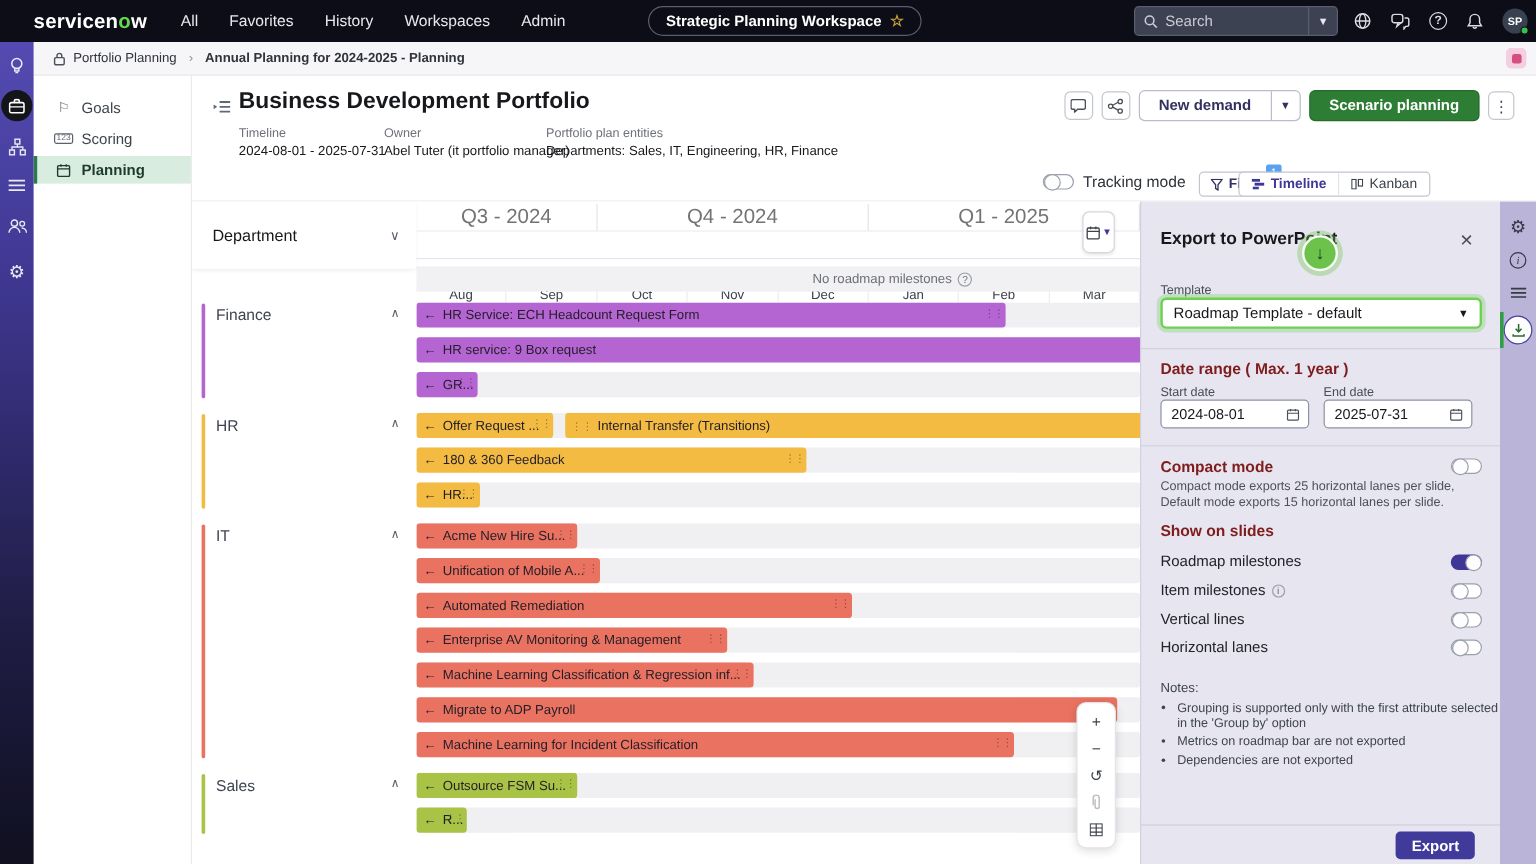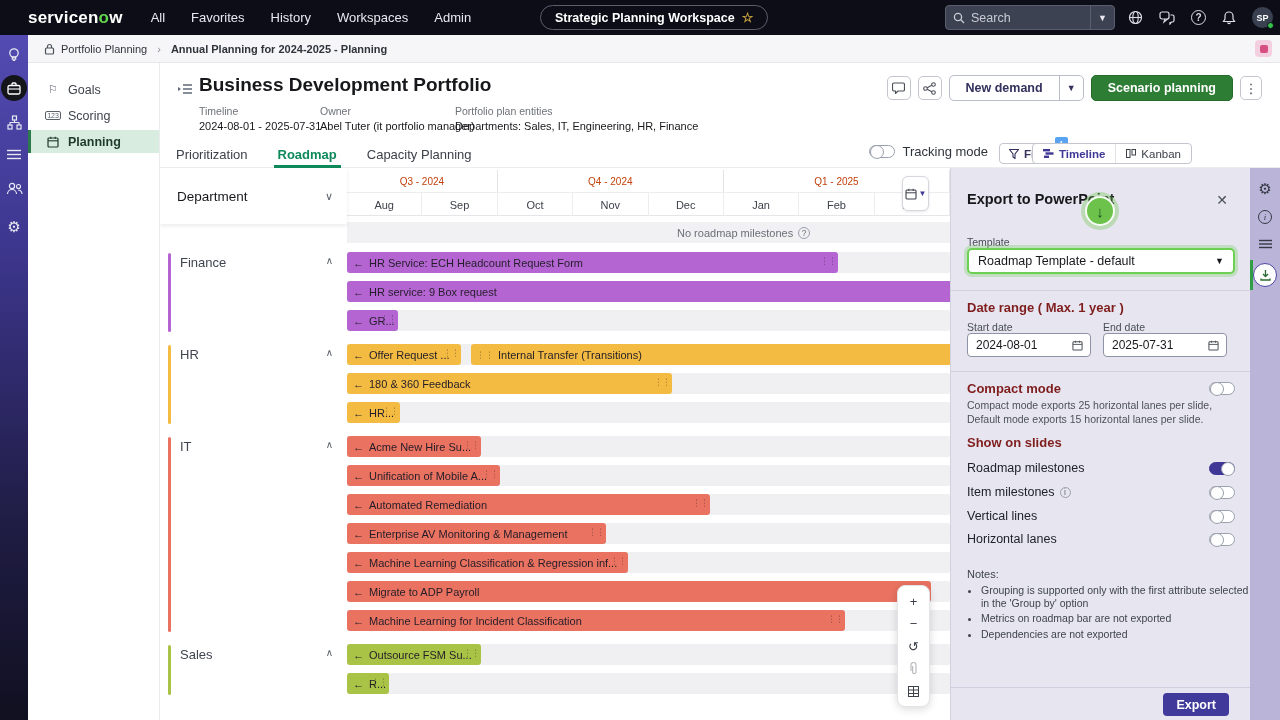--- a/index.html
+++ b/index.html
@@ -104,22 +104,22 @@
 
   
   #roadmap { position:absolute; left:160px; top:168px; width:790px; height:552px; background:#fff; overflow:hidden; }
   #deptcard { position:absolute; left:0; top:0; width:187px; height:56px; background:#fff;
     box-shadow:0 2px 4px rgba(0,0,0,.08); z-index:5; display:flex; align-items:center; }
   #deptcard .dlabel { font-size:13.5px; color:#17181c; margin-left:17px; flex:1; }
   #deptcard .dcaret { margin-right:14px; color:#5a606b; font-size:11px; }
   #gridhead { position:absolute; left:187px; top:2px; width:603px; height:46px; border-bottom:1px solid #e6e6e9; }
   .qrow { display:flex; height:23px; border-bottom:1px solid #ededf0; }
   .qcell { border-right:1px solid #e3e4e8; display:flex; align-items:center; justify-content:center;
-    font-size:10px; color:#c2410c; }
-  .mrow { display:flex; height:23px; }
+    font-size:17px; color:#737373; }
+  .mrow { display:flex; height:23px;margin-top:41px; }
   .mcell { width:75.4px; display:flex; align-items:center; justify-content:center; font-size:11px; color:#3c414a;
     border-right:1px solid #ededf0; }
   .calbtn { position:absolute; left:742px; top:8px; width:27px; height:35px; background:#fff; border:1px solid #d6d7dd;
     border-radius:6px; box-shadow:0 1px 3px rgba(0,0,0,.1); display:flex; align-items:center; justify-content:center;
     gap:2px; z-index:6; color:#3c414a; cursor:pointer; }
   .calbtn .cv { font-size:8px; color:#3f3796; }
   #milestoneband { position:absolute; left:187px; top:54px; width:603px; height:21px; background:#f1f1f4;
     display:flex; align-items:center; }
   #milestoneband .mtext { margin-left:330px; font-size:11px; color:#6b6f76; display:flex; align-items:center; gap:5px; }
   .qmark { width:12px; height:12px; border:1px solid #9aa0ac; border-radius:50%; font-size:8.5px; color:#6b6f76;
@@ -353,25 +353,20 @@
       <span class="car">▼</span>
     </div>
     <div class="btn-scenario">
         <span>Scenario planning</span>
       </div>
     <div class="kebab">⋮</div>
   </div>
 </div>
 
 <div id="tabsrow">
-  <div class="tabs">
-    <div class="tab">Prioritization</div>
-    <div class="tab active">Roadmap</div>
-    <div class="tab">Capacity Planning</div>
-  </div>
   <div class="trkwrap">
     <div class="toggle">
         <div class="knob"></div>
       </div>
     <span class="trklabel">Tracking mode</span>
   </div>
   <div class="filterbtn">
     <svg width="10" height="10" viewBox="0 0 10 10">
         <path d="M0.5 0.5 h9 L6 5 v4.5 L4 8 V5 z" fill="none" stroke="#33315e" stroke-width="1.1"></path>
       </svg>

